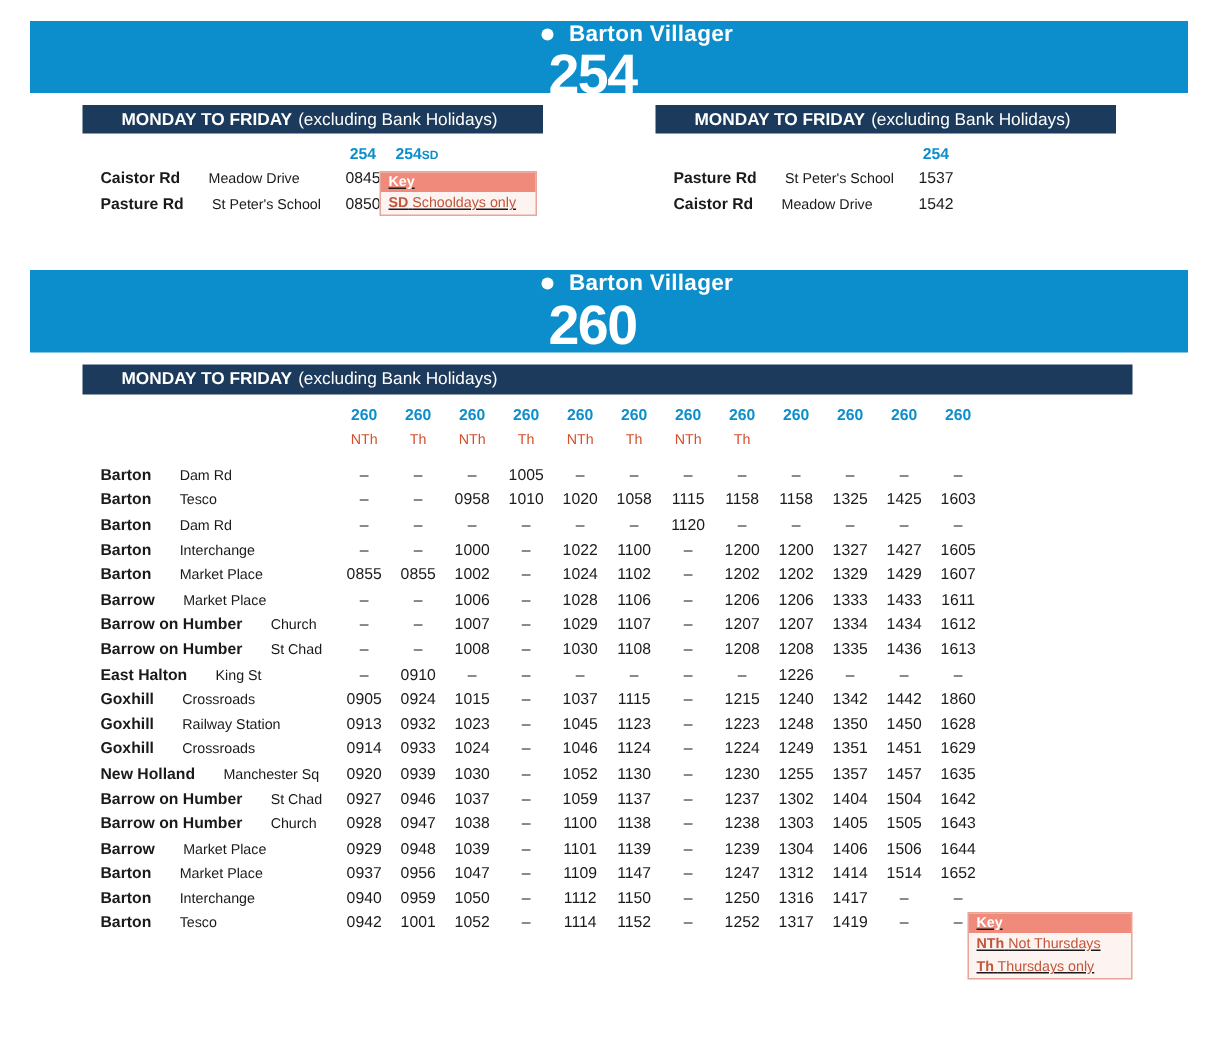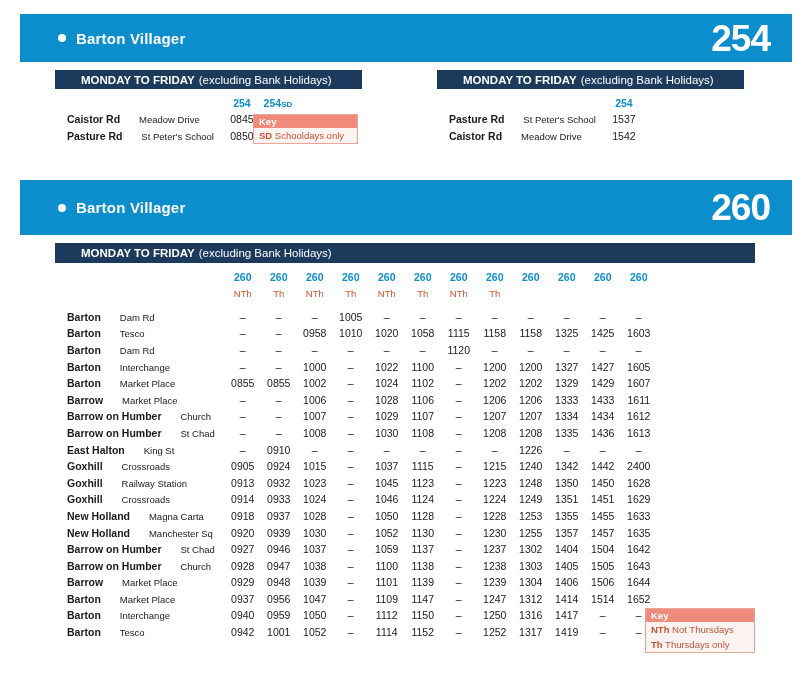--- a/index.html
+++ b/index.html
@@ -11,20 +11,21 @@
     position:relative;
     overflow:hidden;
   }
   .banner{
     position:absolute;
     background:#0b8ecb;
     color:#ffffff;
     display:flex;
     align-items:center;
     justify-content:space-between;
+    flex-direction:column;
   }
   .banner .route-name{
     display:flex;align-items:center;gap:10px;
     font-size:15px;font-weight:bold;letter-spacing:.2px;
     margin-left:38px;
   }
   .banner .bullet{
     width:8px;height:8px;border-radius:50%;background:#ffffff;display:inline-block;
   }
   .banner .route-num{
@@ -68,20 +69,21 @@
   .hdr-note{
     color:#d4502a;text-align:center;font-size:9.5px;
   }
 
   .keybox{
     position:absolute;
     border:1px solid #e8a598;
     background:#fdf3f0;
     font-size:9.5px;
     box-sizing:border-box;
+    text-decoration:underline;
   }
   .keybox .key-title{
     background:#f08a7a;
     color:#ffffff;
     font-weight:bold;
     padding:1px 5px;
     font-size:9.5px;
   }
   .keybox .key-row{
     padding:2px 5px;
@@ -342,21 +344,21 @@
         <td class="tm">0924</td>
         <td class="tm">1015</td>
         <td class="tm">–</td>
         <td class="tm">1037</td>
         <td class="tm">1115</td>
         <td class="tm">–</td>
         <td class="tm">1215</td>
         <td class="tm">1240</td>
         <td class="tm">1342</td>
         <td class="tm">1442</td>
-        <td class="tm">2400</td>
+        <td class="tm">1860</td>
       </tr>
       <tr>
         <td class="stop"><b>Goxhill</b> <span>Railway Station</span></td>
         <td class="tm">0913</td>
         <td class="tm">0932</td>
         <td class="tm">1023</td>
         <td class="tm">–</td>
         <td class="tm">1045</td>
         <td class="tm">1123</td>
         <td class="tm">–</td>
@@ -375,35 +377,20 @@
         <td class="tm">1046</td>
         <td class="tm">1124</td>
         <td class="tm">–</td>
         <td class="tm">1224</td>
         <td class="tm">1249</td>
         <td class="tm">1351</td>
         <td class="tm">1451</td>
         <td class="tm">1629</td>
       </tr>
       <tr>
-        <td class="stop"><b>New Holland</b> <span>Magna Carta</span></td>
-        <td class="tm">0918</td>
-        <td class="tm">0937</td>
-        <td class="tm">1028</td>
-        <td class="tm">–</td>
-        <td class="tm">1050</td>
-        <td class="tm">1128</td>
-        <td class="tm">–</td>
-        <td class="tm">1228</td>
-        <td class="tm">1253</td>
-        <td class="tm">1355</td>
-        <td class="tm">1455</td>
-        <td class="tm">1633</td>
-      </tr>
-      <tr>
         <td class="stop"><b>New Holland</b> <span>Manchester Sq</span></td>
         <td class="tm">0920</td>
         <td class="tm">0939</td>
         <td class="tm">1030</td>
         <td class="tm">–</td>
         <td class="tm">1052</td>
         <td class="tm">1130</td>
         <td class="tm">–</td>
         <td class="tm">1230</td>
         <td class="tm">1255</td>

